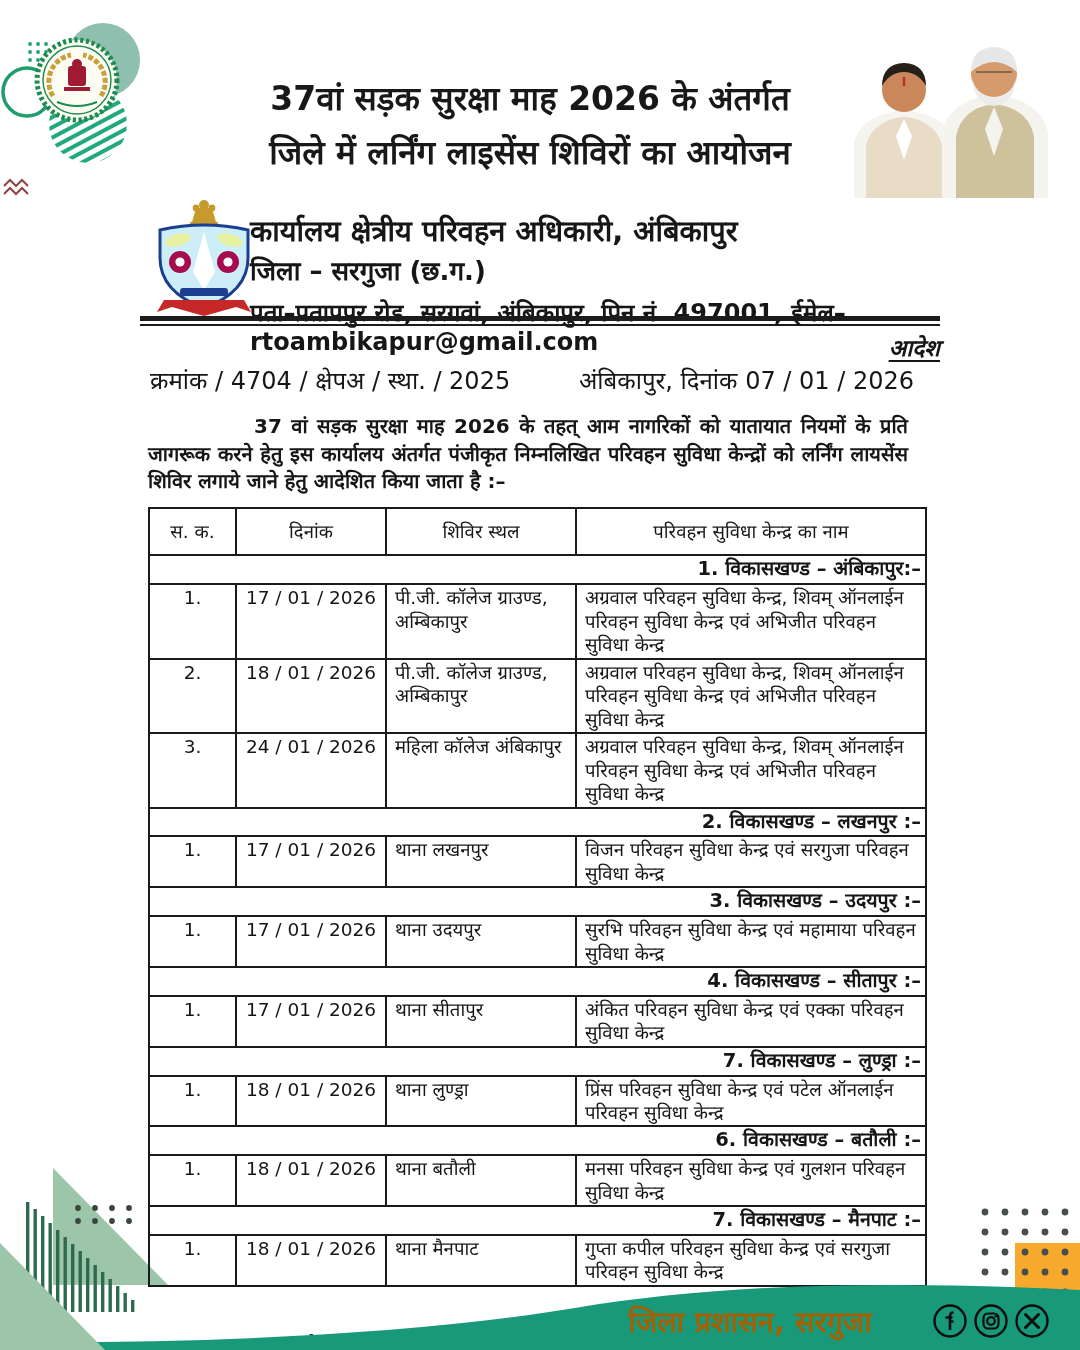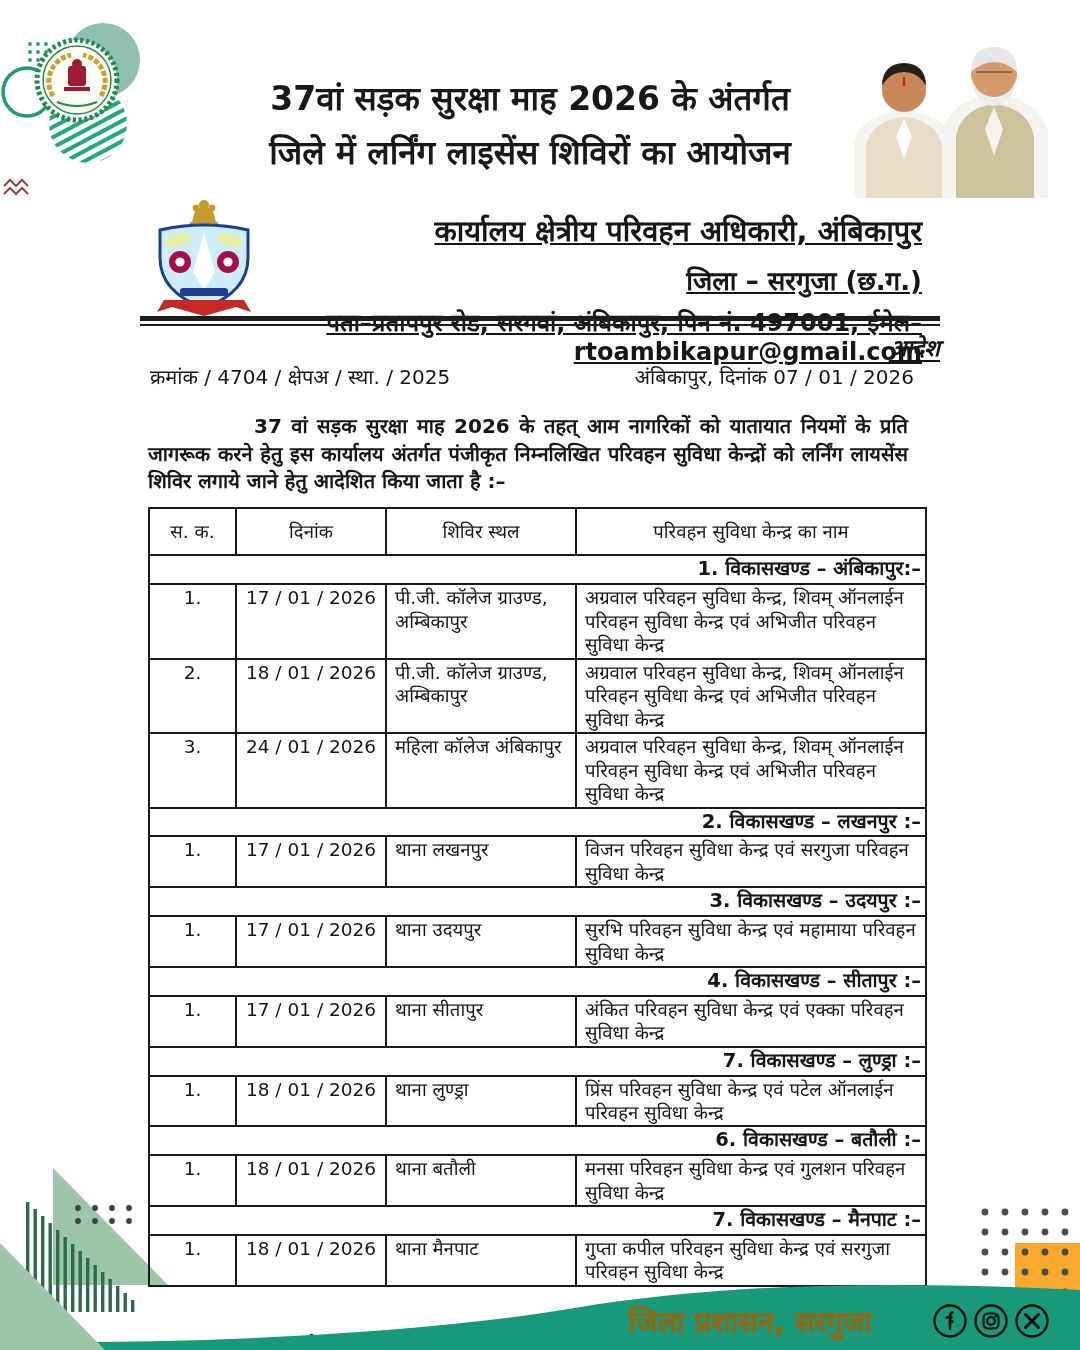--- a/index.html
+++ b/index.html
@@ -8,32 +8,32 @@
   .bg-layer,.footer-layer{position:absolute;top:0;left:0;width:1080px;height:1350px;pointer-events:none;}
   .bg-layer{z-index:0;}
   .footer-layer{z-index:2;}
   .content{position:absolute;inset:0;z-index:1;}
 
   .doc-title{position:absolute;top:72px;left:170px;width:720px;text-align:center;
              font-size:33px;font-weight:bold;line-height:54px;color:#181818;}
   .portraits{position:absolute;top:30px;left:826px;}
 
   .rto-logo{position:absolute;top:200px;left:150px;}
-  .letterhead-text{position:absolute;top:210px;left:250px;width:672px;text-align:right;text-decoration:underline;}
+  .letterhead-text{position:absolute;top:210px;left:250px;width:672px;text-align:left;}
   .lh-office{font-size:29px;font-weight:bold;}
-  .lh-district{font-size:26px;font-weight:bold;margin-top:13px;}
+  .lh-district{font-size:26px;font-weight:bold;margin-top:3px;}
   .lh-address{font-size:24px;font-weight:bold;margin-top:7px;}
 
   .rule{position:absolute;top:316px;left:140px;width:800px;height:3px;
         border-top:5px solid #1c1c1c;border-bottom:2px solid #1c1c1c;}
 
   .order-heading{position:absolute;top:331px;left:140px;width:800px;text-align:right;
         font-size:23px;font-weight:bold;font-style:italic;text-decoration:underline;text-underline-offset:4px;}
   .ref-row{position:absolute;top:363px;left:150px;width:764px;display:flex;
-        justify-content:space-between;font-size:20px;}
+        justify-content:space-between;font-size:24px;}
 
   .body-par{position:absolute;top:413px;left:148px;width:760px;font-size:20px;
         line-height:1.38;text-align:justify;text-indent:106px;font-weight:bold;}
 
   .flow{position:absolute;top:507px;left:148px;width:781px;}
   table.order-table{border-collapse:collapse;width:777px;font-size:18.5px;table-layout:fixed;}
   .order-table th,.order-table td{border:2px solid #1a1a1a;padding:1px 8px;vertical-align:top;line-height:1.27;}
   .order-table th{font-weight:normal;text-align:center;padding:11px 4px;}
   .order-table td.c{text-align:center;}
   .order-table tr.sec td{text-align:right;font-weight:bold;font-size:19.5px;padding:1px 4px;}

